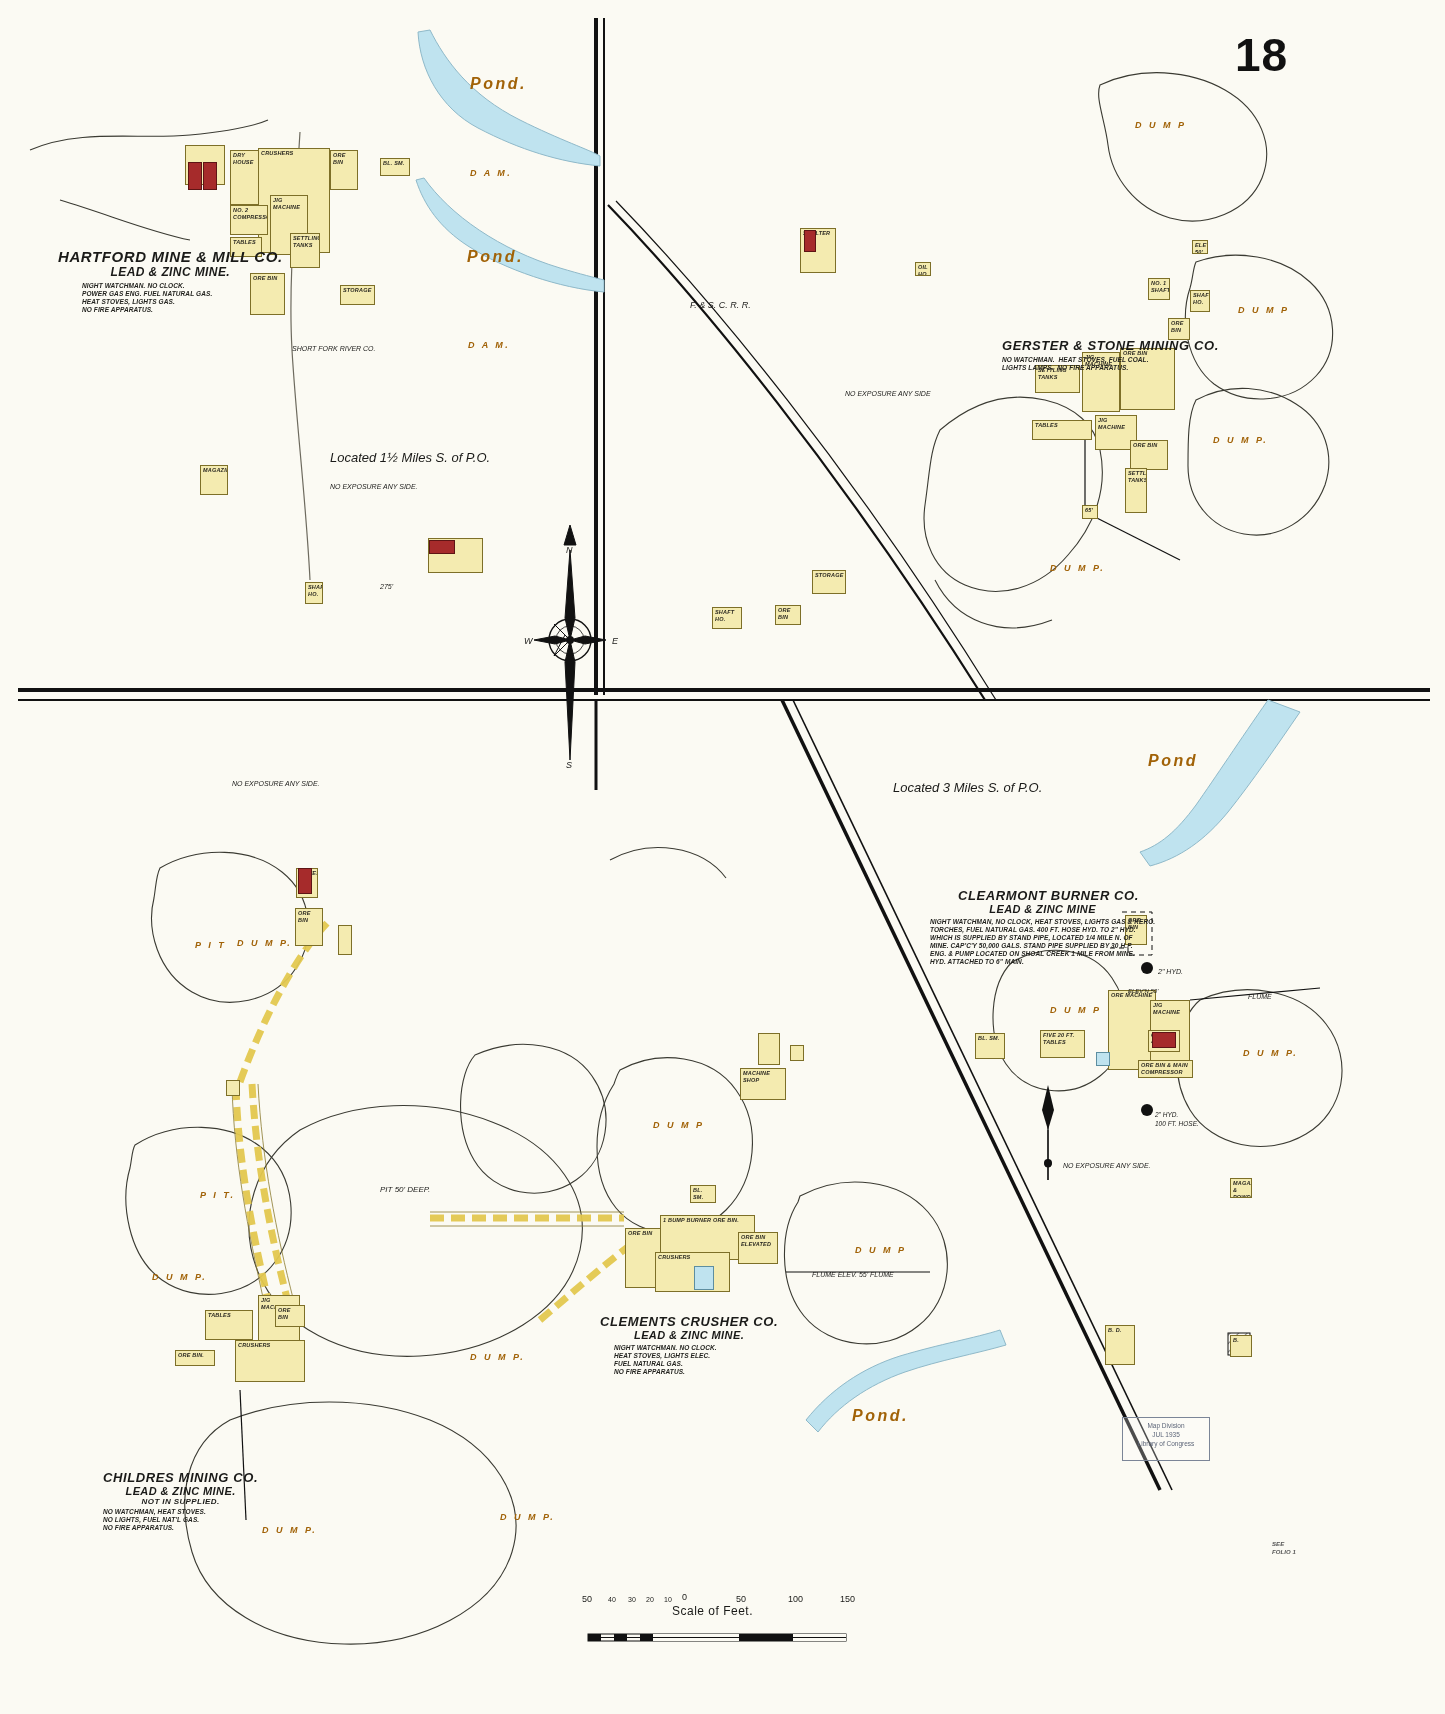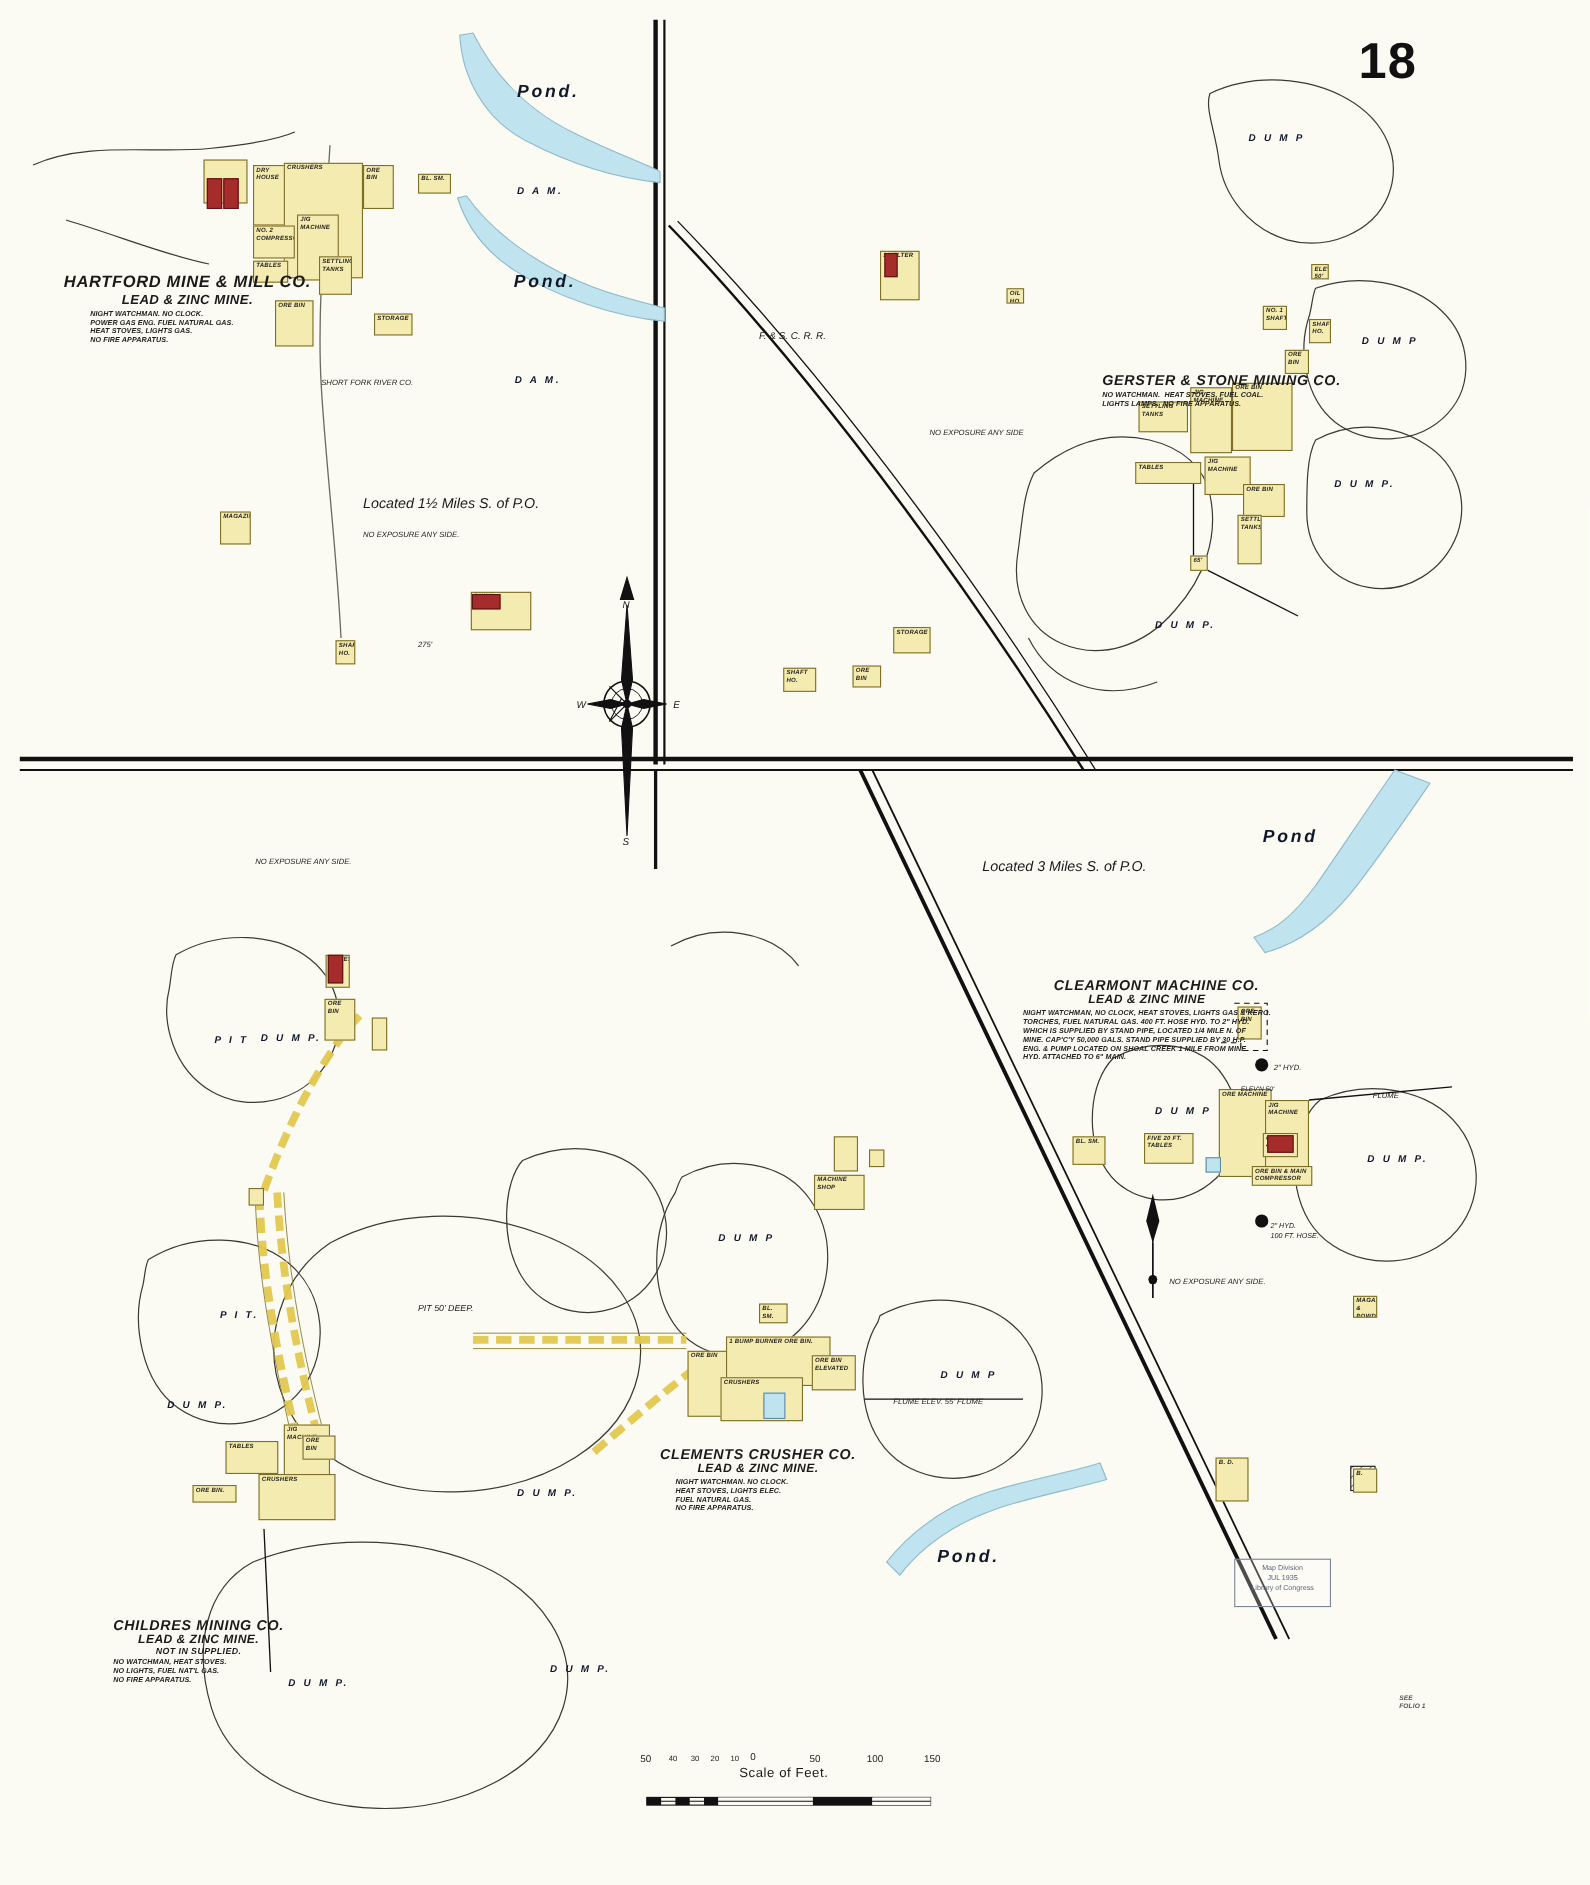--- a/index.html
+++ b/index.html
@@ -11,21 +11,21 @@
   #mapsvg{position:absolute;left:0;top:0;width:1445px;height:1714px;}
   
   .t{position:absolute;white-space:nowrap;color:#1a1a18;font-family:"Liberation Sans",sans-serif;}
   .ital{font-style:italic;}
   .firm{font-style:italic;font-weight:bold;letter-spacing:.6px;}
   .sub{font-style:italic;font-weight:bold;letter-spacing:.4px;}
   .fine{font-style:italic;font-weight:bold;font-size:6.5px;line-height:8px;letter-spacing:.1px;
         white-space:pre;color:#23231f;}
   .bldglbl{position:absolute;font-style:italic;font-weight:bold;font-size:6px;
            color:#2a2820;white-space:nowrap;letter-spacing:.2px;}
-  .mapword{font-style:italic;font-weight:bold;letter-spacing:2.5px;color:#0f172a;}
+  .mapword{font-style:italic;font-weight:bold;letter-spacing:2.5px;color:#a16207;}
   .pagenum{font-weight:bold;font-size:46px;letter-spacing:1px;color:#111;}
   
   #cartouche{position:absolute;left:985px;top:47px;width:135px;height:66px;
     border:5px solid #111;border-radius:50%;display:flex;flex-direction:column;
     align-items:center;justify-content:center;background:#fbfaf3;}
   #cartouche .c1{font-size:11px;font-weight:bold;font-style:italic;letter-spacing:.3px;}
   #cartouche .c2{font-size:24px;font-weight:bold;letter-spacing:.5px;line-height:24px;}
   #cartouche .c3{font-size:9px;font-weight:bold;letter-spacing:.3px;}
   
   #locstamp{position:absolute;left:1122px;top:1417px;width:88px;height:44px;
@@ -377,21 +377,21 @@
 NO FIRE APPARATUS.</div>
   </div>
 
   <div class="t" style="left:1002px;top:295px;margin-top:43px;">
     <div class="firm" style="font-size:13px;">GERSTER &amp; STONE MINING CO.</div>
     <div class="fine" style="margin-top:3px;">NO WATCHMAN.  HEAT STOVES, FUEL COAL.
 LIGHTS LAMPS.  NO FIRE APPARATUS.</div>
   </div>
 
   <div class="t" style="left:930px;top:888px;">
-    <div class="firm" style="font-size:13px;margin-left:28px;">CLEARMONT MACHINE CO.</div>
+    <div class="firm" style="font-size:13px;margin-left:28px;">CLEARMONT BURNER CO.</div>
     <div class="sub" style="font-size:11px;text-align:center;">LEAD &amp; ZINC MINE</div>
     <div class="fine" style="margin-top:3px;">NIGHT WATCHMAN, NO CLOCK, HEAT STOVES, LIGHTS GAS &amp; KERO.
 TORCHES, FUEL NATURAL GAS. 400 FT. HOSE HYD. TO 2" HYD.
 WHICH IS SUPPLIED BY STAND PIPE, LOCATED 1/4 MILE N. OF
 MINE. CAP'C'Y 50,000 GALS. STAND PIPE SUPPLIED BY 30 H.P.
 ENG. &amp; PUMP LOCATED ON SHOAL CREEK 1 MILE FROM MINE.
 HYD. ATTACHED TO 6" MAIN.</div>
   </div>
 
   <div class="t" style="left:600px;top:1314px;">

